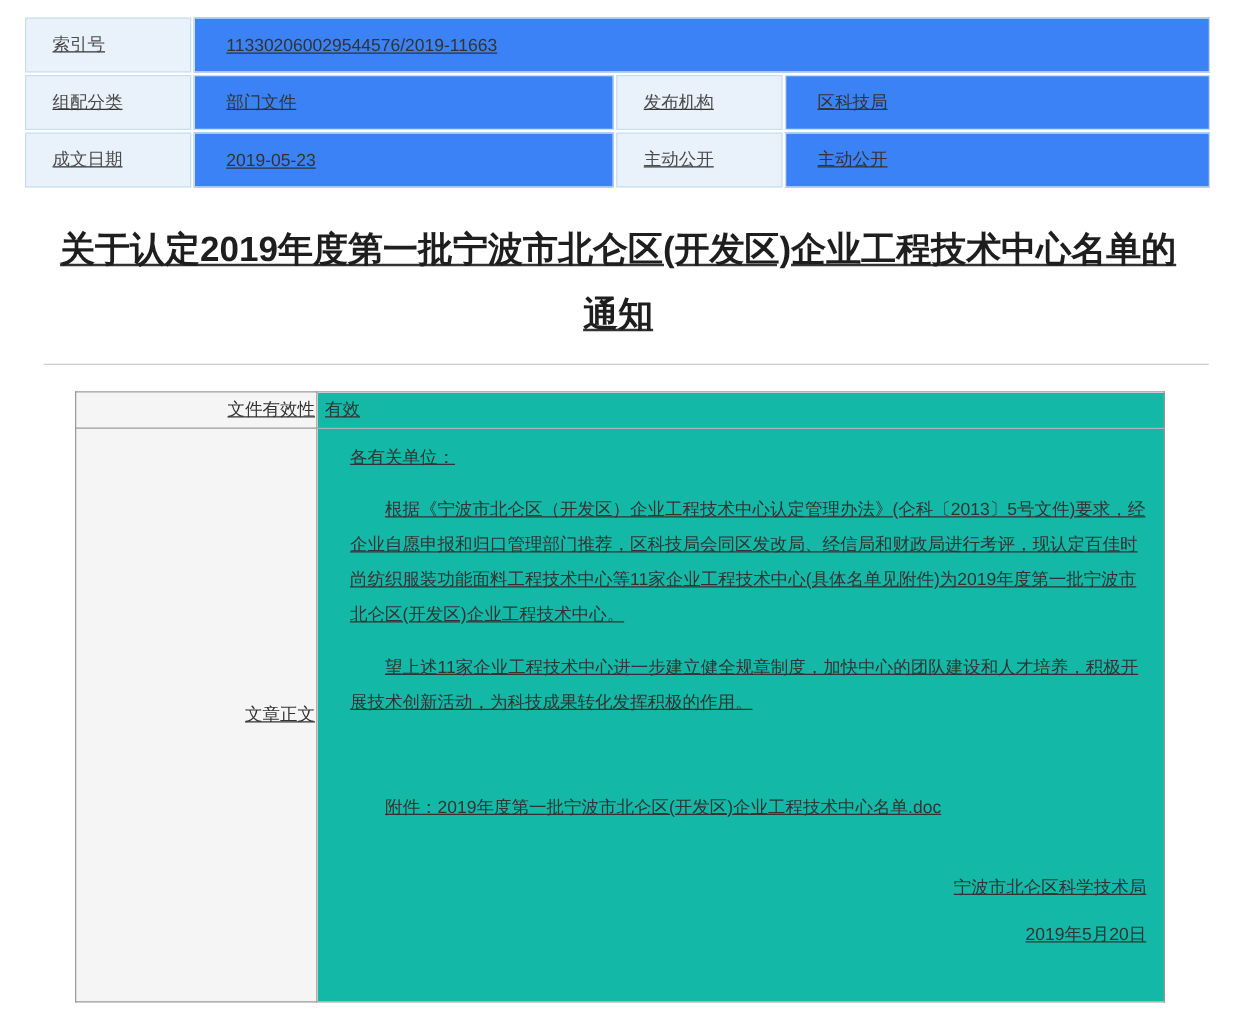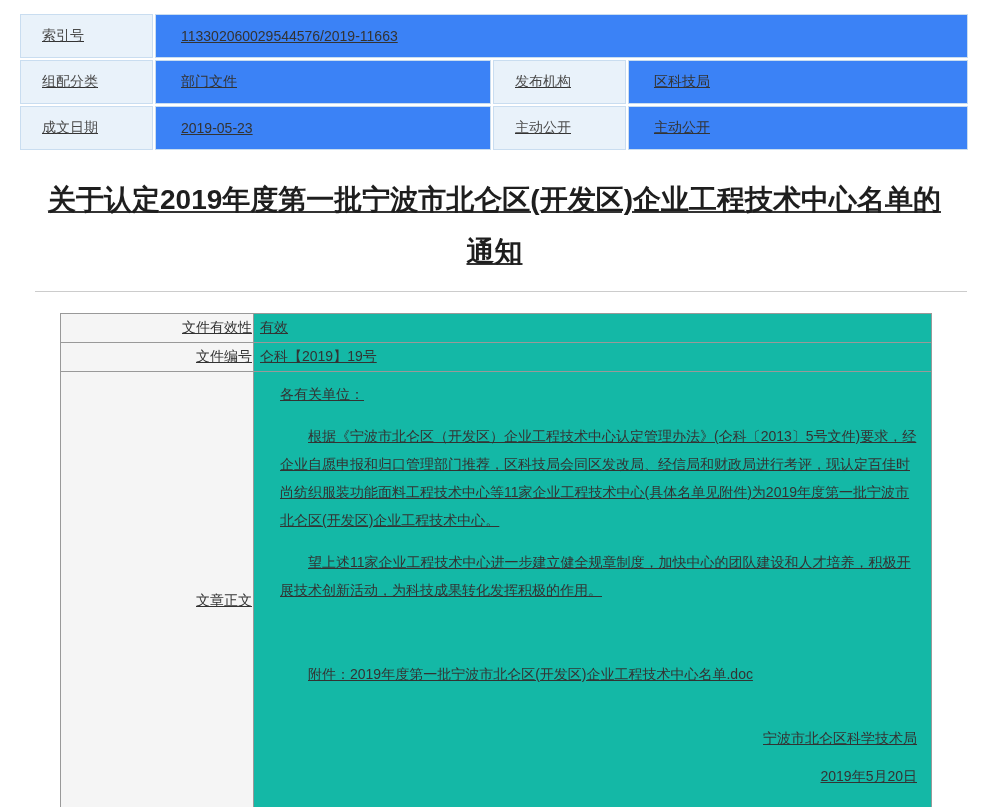--- a/index.html
+++ b/index.html
@@ -140,24 +140,20 @@
 
   <h1 class="doc-title">关于认定2019年度第一批宁波市北仑区(开发区)企业工程技术中心名单的通知</h1>
   <div class="divider"></div>
 
   <table class="doc-table">
     <tbody>
         <tr class="short">
       <td class="dl">文件有效性</td>
       <td class="dv">有效</td>
     </tr>
-    <tr class="short">
-      <td class="dl">文件编号</td>
-      <td class="dv">仑科【2019】19号</td>
-    </tr>
     <tr>
       <td class="dl body-label">文章正文</td>
       <td class="dv body-cell">
         <div class="body-content">
           <p class="salutation">各有关单位：</p>
           <p class="indent">根据《宁波市北仑区（开发区）企业工程技术中心认定管理办法》(仑科〔2013〕5号文件)要求，经企业自愿申报和归口管理部门推荐，区科技局会同区发改局、经信局和财政局进行考评，现认定百佳时尚纺织服装功能面料工程技术中心等11家企业工程技术中心(具体名单见附件)为2019年度第一批宁波市北仑区(开发区)企业工程技术中心。</p>
           <p class="indent">望上述11家企业工程技术中心进一步建立健全规章制度，加快中心的团队建设和人才培养，积极开展技术创新活动，为科技成果转化发挥积极的作用。</p>
           <p class="indent attachment">附件：2019年度第一批宁波市北仑区(开发区)企业工程技术中心名单.doc</p>
           <p class="sign">宁波市北仑区科学技术局</p>
           <p class="sign-date">2019年5月20日</p>

